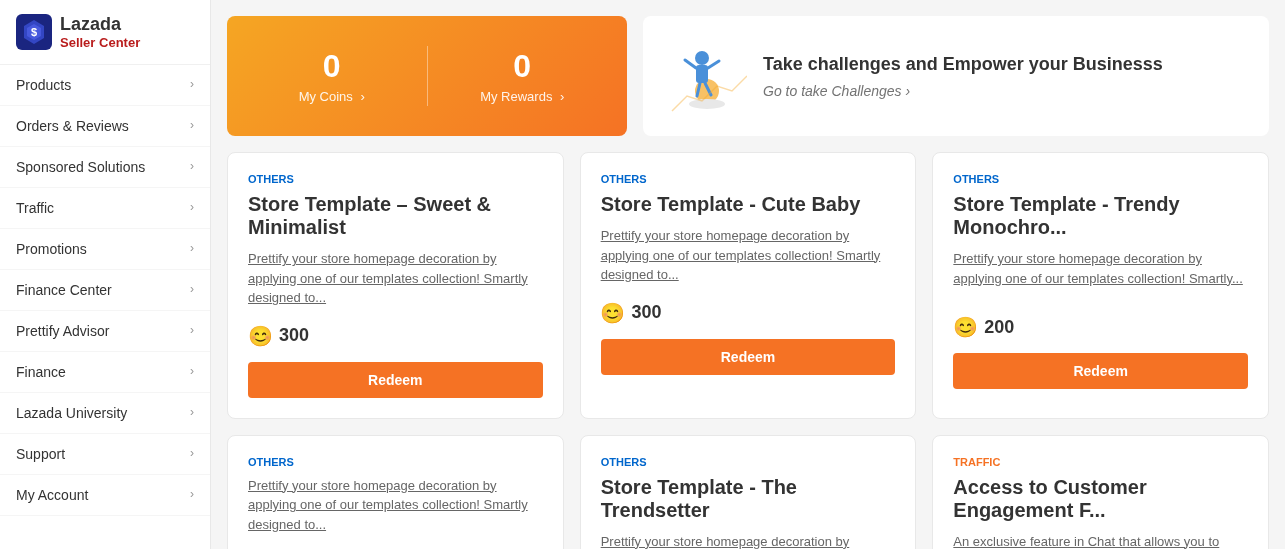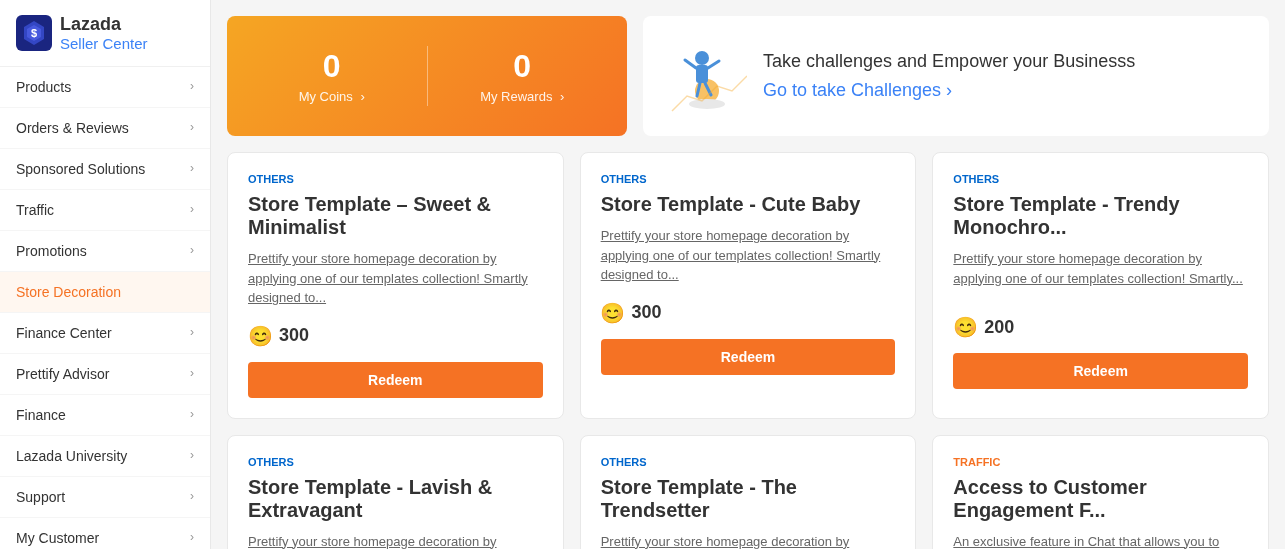--- a/index.html
+++ b/index.html
@@ -21,23 +21,23 @@
       align-items: center;
       padding: 14px 16px;
       border-bottom: 1px solid #f0f0f0;
     }
     .logo-icon {
       width: 36px;
       height: 36px;
       margin-right: 8px;
     }
     .logo-text-seller {
-      font-size: 15px;
-      font-weight: 400;
-      color: #3b82f6;
+      font-size: 13px;
+      font-weight: 700;
+      color: #b91c1c;
       display: block;
     }
     .sidebar-item {
       display: flex;
       align-items: flex-start;
       justify-content: space-between;
       padding: 12px 16px;
       cursor: pointer;
       border-bottom: 1px solid #f5f5f5;
       font-size: 14px;
@@ -102,28 +102,29 @@
       gap: 16px;
       flex: 1;
     }
     .challenge-img {
       width: 80px;
       height: 80px;
       flex-shrink: 0;
     }
     .challenge-text h2 {
       font-size: 18px;
-      font-weight: 400;
+      font-weight: 700;
       color: #333;
       margin-bottom: 8px;
     }
     .challenge-link {
-      color: #3b82f6;
-      font-size: 18px;
+      color: #737373;
+      font-size: 14px;
       cursor: pointer;
+      font-style: italic;
     }
 
     
     .cards-grid {
       display: grid;
       grid-template-columns: repeat(3, 1fr);
       gap: 16px;
     }
     .card {
       background: #fff;
@@ -213,23 +214,20 @@
         <span class="chevron">›</span>
       </div>
       <div class="sidebar-item">
         <span>Traffic</span>
         <span class="chevron">›</span>
       </div>
       <div class="sidebar-item">
         <span>Promotions</span>
         <span class="chevron">›</span>
       </div>
-      <div class="sidebar-item active">
-        <span>Store Decoration</span>
-      </div>
       <div class="sidebar-item">
         <span>Finance Center</span>
         <span class="chevron">›</span>
       </div>
       <div class="sidebar-item">
         <span>Prettify Advisor</span>
         <span class="chevron">›</span>
       </div>
       <div class="sidebar-item">
         <span>Finance</span>
@@ -237,21 +235,21 @@
       </div>
       <div class="sidebar-item">
         <span>Lazada University</span>
         <span class="chevron">›</span>
       </div>
       <div class="sidebar-item">
         <span>Support</span>
         <span class="chevron">›</span>
       </div>
       <div class="sidebar-item">
-        <span>My Customer</span>
+        <span>My Account</span>
         <span class="chevron">›</span>
       </div>
     </div>
 </div>
 
 <div class="main">
 
   <div class="top-banners">
     <div class="coins-banner">
       <div class="coins-item">
@@ -321,21 +319,20 @@
       <div class="card-title">Store Template - Trendy Monochro...</div>
       <div class="card-desc">Prettify your store homepage decoration by applying one of our templates collection! Smartly...</div>
       <div class="card-price">
         <span class="coin-emoji">😊</span>
         <span>200</span>
       </div>
       <button class="redeem-btn">Redeem</button>
     </div>
       <div class="card">
       <div class="card-category ">OTHERS</div>
-      <div class="card-title">Store Template - Lavish &amp; Extravagant</div>
       <div class="card-desc">Prettify your store homepage decoration by applying one of our templates collection! Smartly designed to...</div>
       <div class="card-price">
         <span class="coin-emoji">😊</span>
 
       </div>
 
     </div>
       <div class="card">
       <div class="card-category ">OTHERS</div>
       <div class="card-title">Store Template - The Trendsetter</div>

